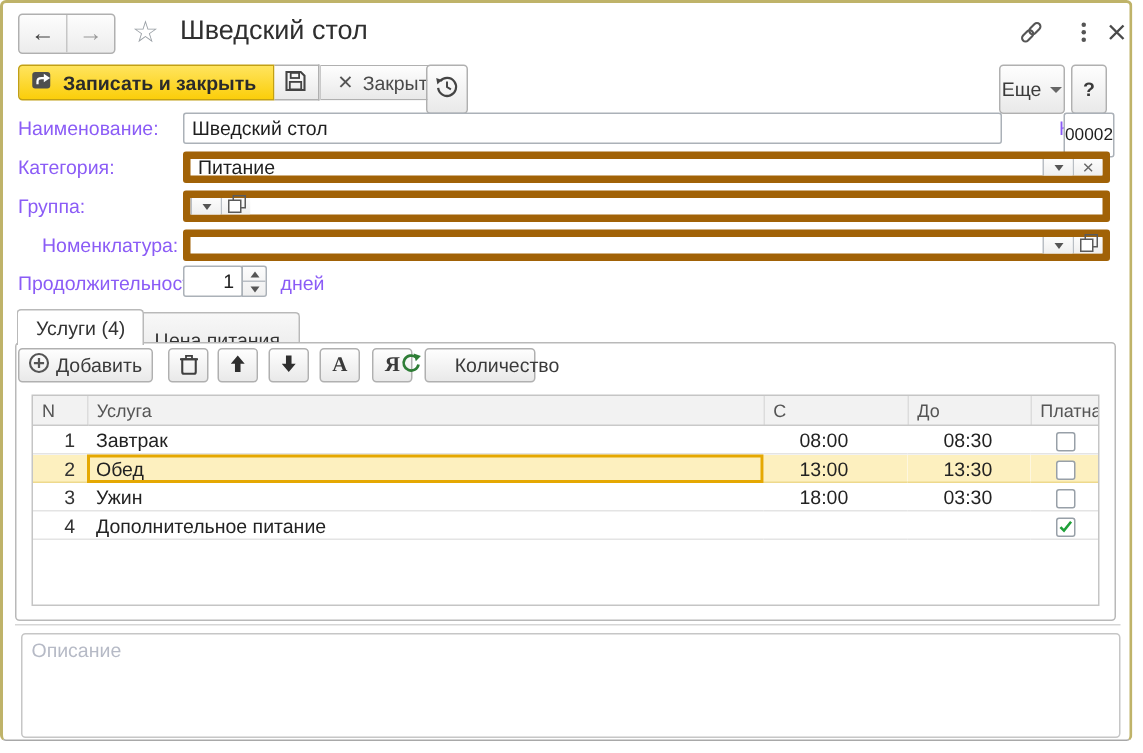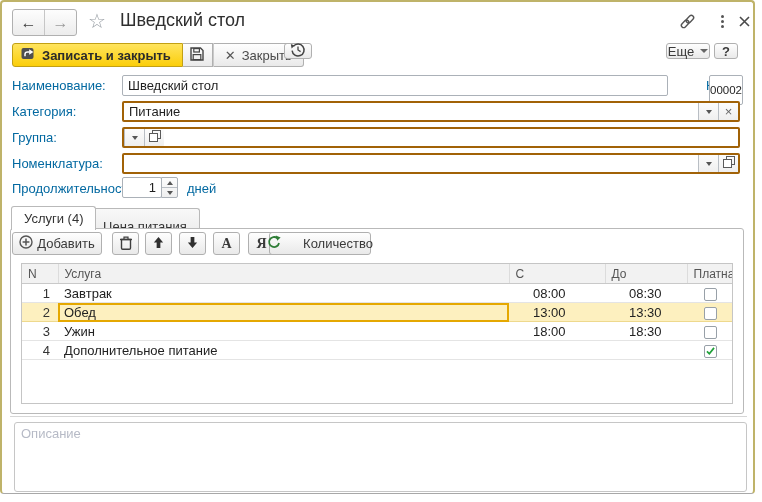--- a/index.html
+++ b/index.html
@@ -21,39 +21,39 @@
   .star{position:absolute;left:86px;top:7px;font-size:20px;color:#9aa0a6;}
   .title{position:absolute;left:118px;top:8px;font-size:18px;color:#2f2f2f;}
   .winctl{position:absolute;top:9px;width:20px;height:20px;display:flex;align-items:center;justify-content:center;}
   .winctl.link{left:675px;}
   .winctl.menu{left:710px;}
   .winctl.close{left:732px;}
   .dots{display:flex;flex-direction:column;gap:2px;}
   .dots i{width:3px;height:3px;border-radius:50%;background:#555;}
   
   .btn{display:inline-flex;align-items:center;justify-content:center;gap:5px;box-sizing:border-box;
-    background:linear-gradient(#fefefe,#e9e9e9);border:1px solid #b0b0b0;border-radius:3px;height:16px;color:#3a3a3a;}
+    background:linear-gradient(#fefefe,#e9e9e9);border:1px solid #b0b0b0;border-radius:3px;height:33px;color:#3a3a3a;}
   .seggrp{position:absolute;left:10px;top:41px;height:24px;display:flex;}
   .seg{display:flex;align-items:center;gap:6px;height:24px;box-sizing:border-box;}
   .seg.yellow{background:linear-gradient(#ffe45e,#fbce0a);border:1px solid #c2a014;border-radius:3px 0 0 3px;
     padding:0 11px 0 8px;font-weight:bold;color:#2b2b2b;}
   .seg.save{width:30px;justify-content:center;background:linear-gradient(#fefefe,#e9e9e9);
     border:1px solid #b0b0b0;border-left:none;}
   .seg.closeb{padding:0 11px;background:linear-gradient(#fefefe,#e9e9e9);
     border:1px solid #b0b0b0;border-left:1px solid #c9c9c9;border-radius:0 3px 3px 0;color:#4a4a4a;}
   .xglyph{font-size:13px;font-weight:bold;color:#555;}
   .histbtn{position:absolute;left:282px;top:41px;width:28px;}
   .morebtn{position:absolute;left:664px;top:41px;width:44px;gap:6px;}
   .helpbtn{position:absolute;left:712px;top:41px;width:24px;font-weight:bold;}
   .tri-down{width:0;height:0;border-left:4px solid transparent;border-right:4px solid transparent;border-top:4px solid #666;}
   
-  .lbl{position:absolute;color:#0369a1;white-space:nowrap;}
+  .lbl{position:absolute;color:#8b5cf6;white-space:nowrap;}
   .inp{position:absolute;height:21px;box-sizing:border-box;border:1px solid #abb1b8;border-radius:2px;
     background:#fff;display:flex;align-items:center;padding:0 5px;color:#1f1f1f;}
-  .combo{position:absolute;left:120px;width:618px;height:21px;box-sizing:border-box;border:2px solid #a16207;
+  .combo{position:absolute;left:120px;width:618px;height:21px;box-sizing:border-box;border:5px solid #a16207;
     border-radius:2px;background:#fff;display:flex;align-items:stretch;}
   .combo .val{flex:1;display:flex;align-items:center;padding:0 5px;color:#1f1f1f;}
   .cbtn{width:19px;display:flex;align-items:center;justify-content:center;
     border-left:1px solid #b9bec4;background:linear-gradient(#fcfcfc,#efefef);}
   .cbtn:last-child{border-radius:0 1px 1px 0;}
   .cbtn .clr{font-size:13px;color:#666;line-height:1;}
   .spin{position:absolute;left:159px;top:175px;width:17px;height:21px;box-sizing:border-box;
     border:1px solid #abb1b8;border-radius:0 2px 2px 0;display:flex;flex-direction:column;background:linear-gradient(#fcfcfc,#efefef);}
   .spin div{flex:1;display:flex;align-items:center;justify-content:center;}
   .spin div:first-child{border-bottom:1px solid #b9bec4;}
@@ -196,21 +196,21 @@
     <div class="cbtn">
       <span>
         <svg width="12" height="12" viewBox="0 0 12 12">
             <rect x="3.5" y="0.5" width="8" height="8" fill="none" stroke="#5a5a5a"></rect>
             <rect x="0.5" y="3.5" width="8" height="8" fill="#fff" stroke="#5a5a5a"></rect>
           </svg>
       </span>
     </div>
   </div>
 
-  <div class="lbl" style="left:10px;top:154px;text-align:right;">Номенклатура:</div>
+  <div class="lbl" style="left:26px;top:154px;text-align:right;">Номенклатура:</div>
   <div class="combo" style="top:151px;">
     <div class="val"></div>
     <div class="cbtn">
         <span class="tri-down-s"></span>
       </div>
     <div class="cbtn">
       <span>
         <svg width="12" height="12" viewBox="0 0 12 12">
             <rect x="3.5" y="0.5" width="8" height="8" fill="none" stroke="#5a5a5a"></rect>
             <rect x="0.5" y="3.5" width="8" height="8" fill="#fff" stroke="#5a5a5a"></rect>
@@ -268,21 +268,21 @@
     <span><svg width="13" height="13" viewBox="0 0 13 14">
           <path d="M6.5 13 L1.5 7 H4.5 V1 H8.5 V7 H11.5 Z" fill="#2f2f2f"></path>
         </svg></span>
   </div>
   <div class="btn tbtn" style="left:211px;width:27px;font-family:'Liberation Serif','DejaVu Serif',serif;font-weight:bold;font-size:14px;">
     <span>А</span>
   </div>
   <div class="btn tbtn" style="left:246px;width:27px;font-family:'Liberation Serif','DejaVu Serif',serif;font-weight:bold;font-size:14px;">
     <span>Я</span>
   </div>
-  <div class="btn tbtn" style="left:267px;width:102px;gap:22px;">
+  <div class="btn tbtn" style="left:281px;width:74px;gap:22px;">
     <span>
       <svg width="14" height="14" viewBox="0 0 14 14">
         <path d="M12 8 A5 5 0 1 1 10.3 3.2" fill="none" stroke="#2e7d36" stroke-width="1.8"></path>
         <path d="M8.8 0.6 L13.6 2.4 L10.2 5.8 Z" fill="#2e7d36"></path>
       </svg>
     </span>
     <span>Количество</span>
   </div>
 
   <div class="gridbox">
@@ -315,21 +315,21 @@
             <td class="col-n">2</td>
             <td class="col-service focus-cell">Обед</td>
             <td class="col-from">13:00</td>
             <td class="col-to">13:30</td>
             <td class="col-paid"><span class="cb"></span></td>
           </tr>
           <tr>
             <td class="col-n">3</td>
             <td class="col-service">Ужин</td>
             <td class="col-from">18:00</td>
-            <td class="col-to">18:30</td>
+            <td class="col-to">03:30</td>
             <td class="col-paid"><span class="cb"></span></td>
           </tr>
           <tr>
             <td class="col-n">4</td>
             <td class="col-service">Дополнительное питание</td>
             <td class="col-from"></td>
             <td class="col-to"></td>
             <td class="col-paid"><span class="cb">
                 <svg width="12" height="12" viewBox="0 0 14 14">
                   <path d="M2.5 7.5 L5.5 10.5 L11.5 3" stroke="#1fa039" stroke-width="2.2" fill="none"></path>

